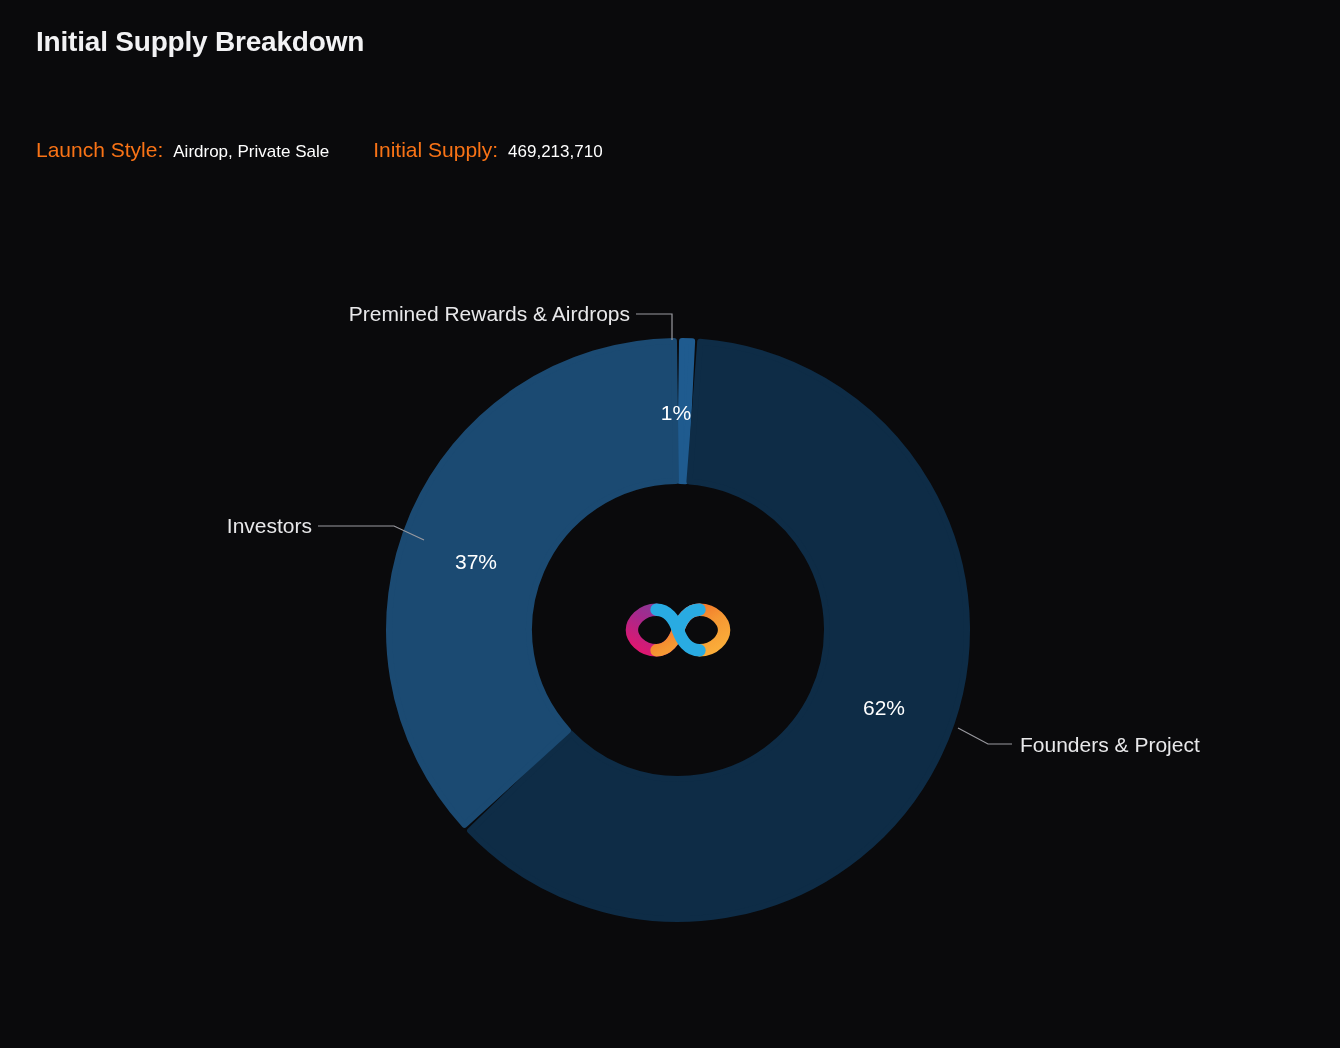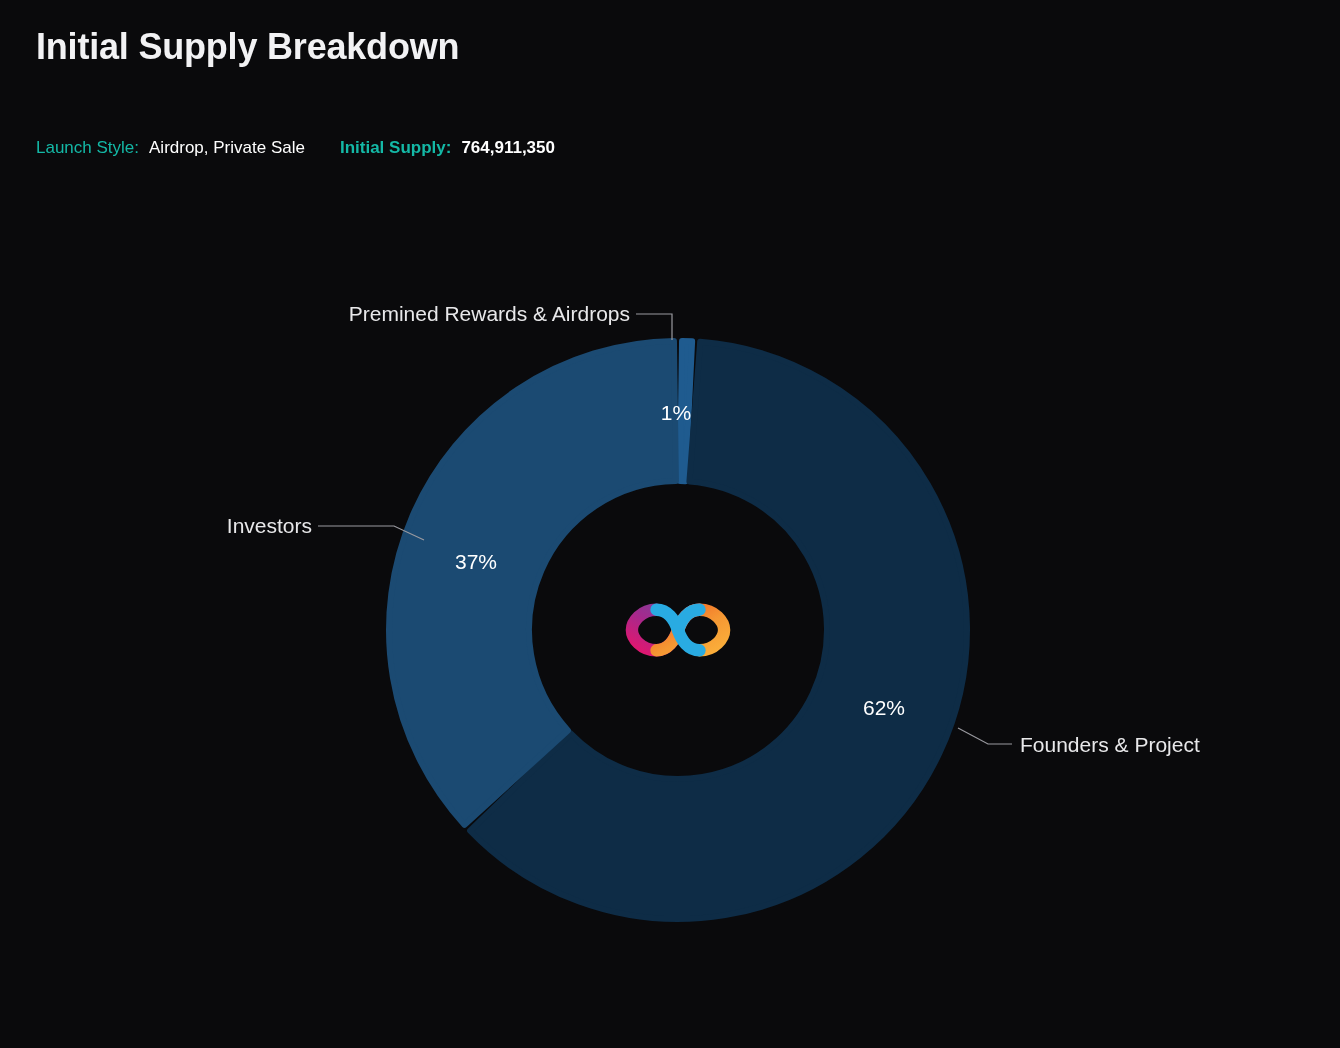--- a/index.html
+++ b/index.html
@@ -20,43 +20,43 @@
     position: absolute;
     inset: 0;
     background: #0a0a0c;
   }
 
   
   #page-title {
     position: absolute;
     left: 36px;
     top: 26px;
-    font-size: 36px;
+    font-size: 28px;
     font-weight: bold;
     letter-spacing: -0.2px;
     color: #f2f2f4;
     white-space: nowrap;
   }
 
   #meta-row {
     position: absolute;
     left: 36px;
     top: 138px;
     display: flex;
     align-items: baseline;
     white-space: nowrap;
   }
   .meta-group {
     display: flex;
     align-items: baseline;
   }
-  .meta-group + .meta-group { margin-left: 35px; font-weight: bold; }
+  .meta-group + .meta-group { margin-left: 44px; }
   .meta-label {
-    font-size: 17px;
-    color: #14b8a6;
+    font-size: 21px;
+    color: #f97316;
     margin-right: 10px;
   }
   .meta-value {
     font-size: 17px;
     color: #ffffff;
   }
 
   
   #chart-area {
     position: absolute;
@@ -94,21 +94,21 @@
 
   <div id="page-title">Initial Supply Breakdown</div>
 
   <div id="meta-row">
     <div class="meta-group">
       <span class="meta-label">Launch Style:</span>
       <span class="meta-value">Airdrop, Private Sale</span>
     </div>
     <div class="meta-group">
       <span class="meta-label">Initial Supply:</span>
-      <span class="meta-value">764,911,350</span>
+      <span class="meta-value">469,213,710</span>
     </div>
   </div>
 
   <div id="chart-area">
     <svg id="donut-svg" width="1340" height="860" viewBox="0 0 1340 860">
 
       <defs>
         <linearGradient id="loopLeftGrad" x1="0" y1="1" x2="1" y2="0">
           <stop offset="0%" stop-color="#e5156d"></stop>
           <stop offset="50%" stop-color="#a32a8e"></stop>

